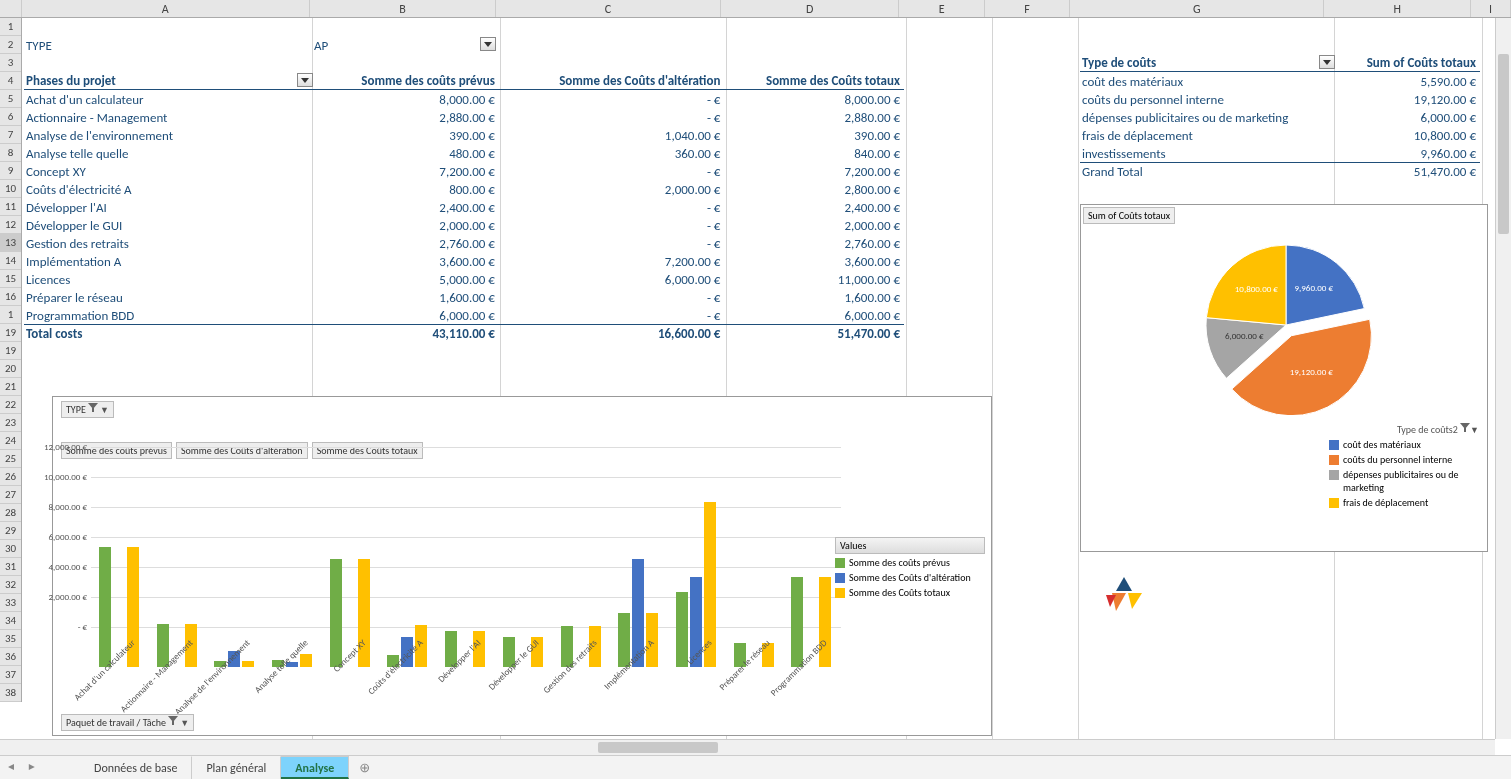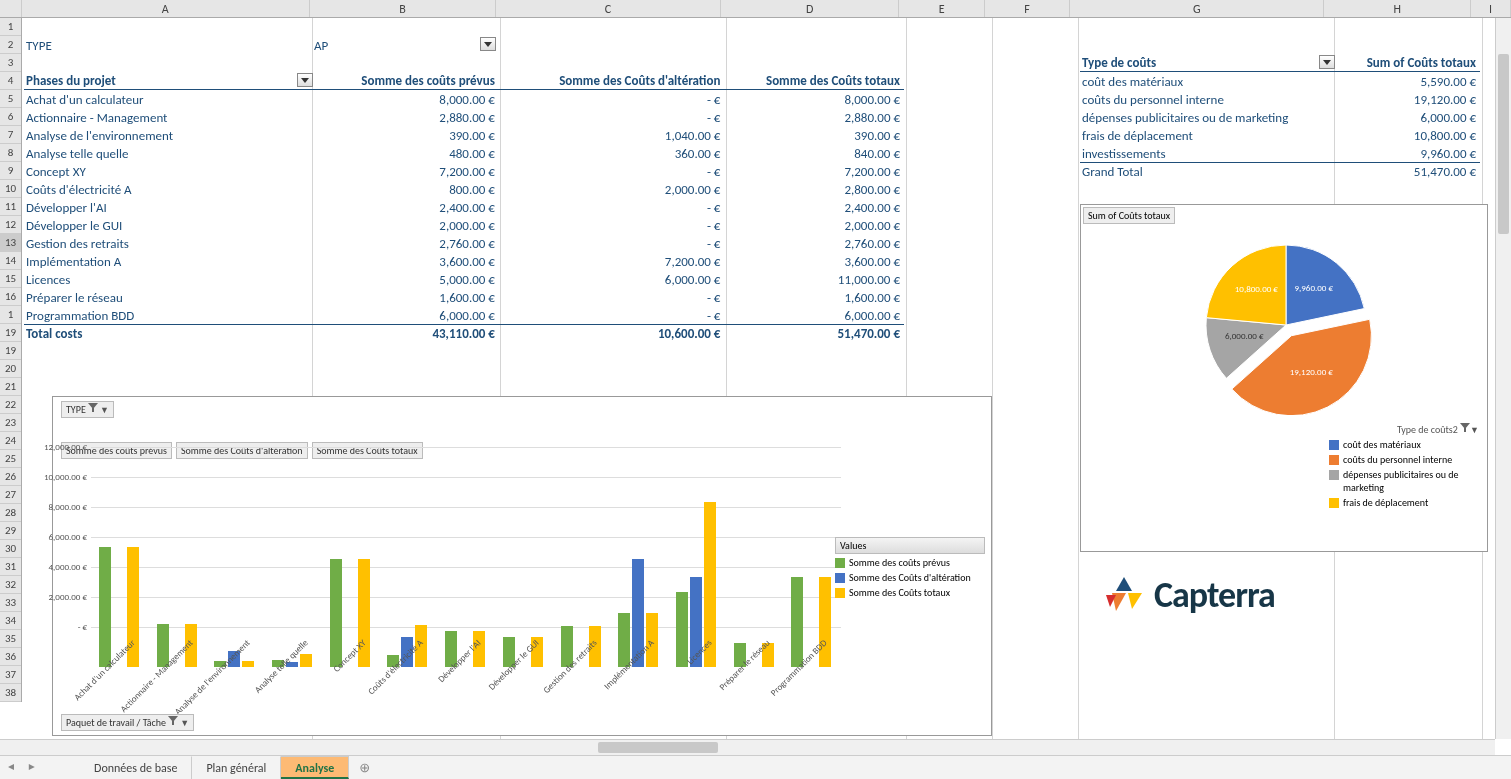--- a/index.html
+++ b/index.html
@@ -75,21 +75,21 @@
 
   .piewrap { position:absolute; left:90px; top:30px; width:230px; height:180px; }
 
   .logo { position:absolute; left:1080px; top:555px; display:flex; align-items:center; }
   .logo .text { font-size:36px; font-weight:bold; color:#173647; letter-spacing:-1px; }
   .logo svg { margin-right:8px; }
 
   .tabs { position:absolute; left:0; right:0; bottom:0; height:24px; background:#f3f3f3; border-top:1px solid #ccc; display:flex; align-items:stretch; padding-left:80px; }
   .tabs .navbtns { position:absolute; left:8px; top:3px; color:#888; font-size:12px; letter-spacing:6px; }
   .tabs .tab { padding:4px 14px; font-size:12px; border-right:1px solid #ccc; background:#f3f3f3; color:#444; cursor:pointer; border-top:1px solid transparent; }
-  .tabs .tab.active { background:#fdba74; color:#217346; font-weight:bold; border-top:1px solid #ccc; border-bottom:2px solid #217346; }
+  .tabs .tab.active { background:#7dd3fc; color:#217346; font-weight:bold; border-top:1px solid #ccc; border-bottom:2px solid #217346; }
   .tabs .addtab { padding:4px 10px; color:#888; cursor:pointer; }
 
   .scrollbar-h { position:absolute; left:0; right:16px; bottom:24px; height:16px; background:#f0f0f0; border-top:1px solid #ccc; }
   .scrollbar-v { position:absolute; top:18px; bottom:40px; right:0; width:16px; background:#f0f0f0; border-left:1px solid #ccc; }
   .scrollbar-h .thumb { position:absolute; top:2px; bottom:2px; left:40%; width:120px; background:#c8c8c8; border-radius:2px; }
   .scrollbar-v .thumb { position:absolute; left:2px; right:2px; top:5%; height:180px; background:#c8c8c8; border-radius:2px; }
 </style>
 </head>
 <body>
 
@@ -254,21 +254,21 @@
         </div>
         <div class="row">
           <div class="colA celltext">Programmation BDD</div>
           <div class="colB celltext">6,000.00 €</div>
           <div class="colC celltext">-   €</div>
           <div class="colD celltext">6,000.00 €</div>
         </div>
         <div class="row tot">
           <div class="colA">Total costs</div>
           <div class="colB">43,110.00 €</div>
-          <div class="colC">10,600.00 €</div>
+          <div class="colC">16,600.00 €</div>
           <div class="colD">51,470.00 €</div>
         </div>
       </div>
 
     <div class="pt3" id="pivot2">
         <div class="row hdr">
           <div class="colG" style="display:flex;justify-content:space-between;align-items:center">
             <span>Type de coûts</span>
             <span class="filterbtn"></span>
           </div>
@@ -430,21 +430,20 @@
       </div>
     </div>
 
     <div class="logo">
       <svg width="44" height="44" viewBox="0 0 44 44">
         <polygon points="22,4 30,18 14,18" fill="#1f4e79"></polygon>
         <polygon points="10,20 24,20 14,38" fill="#ed7d31"></polygon>
         <polygon points="26,20 40,20 30,36" fill="#ffc000"></polygon>
         <polygon points="4,22 14,22 8,34" fill="#d62e2e"></polygon>
       </svg>
-      <span class="text">Capterra</span>
     </div>
   </div>
 
   <div class="scrollbar-v">
       <div class="thumb"></div>
     </div>
   <div class="scrollbar-h">
       <div class="thumb"></div>
     </div>
 

